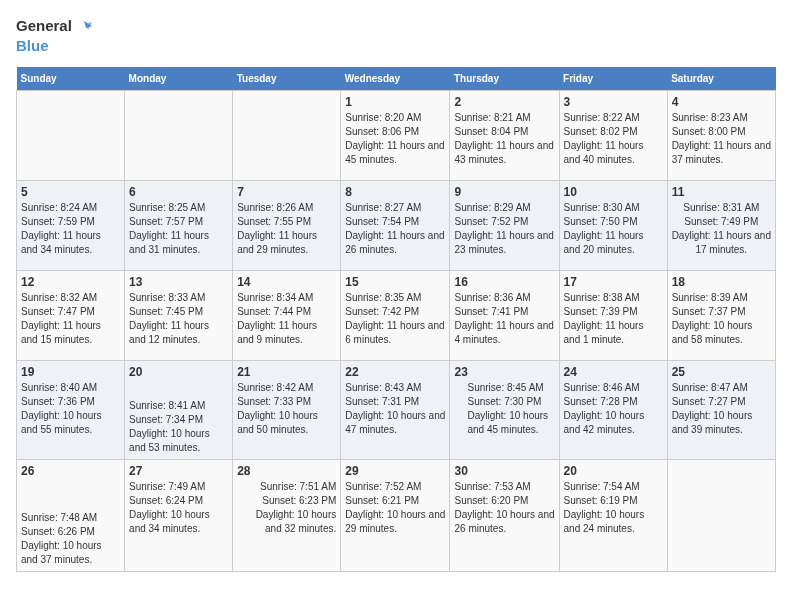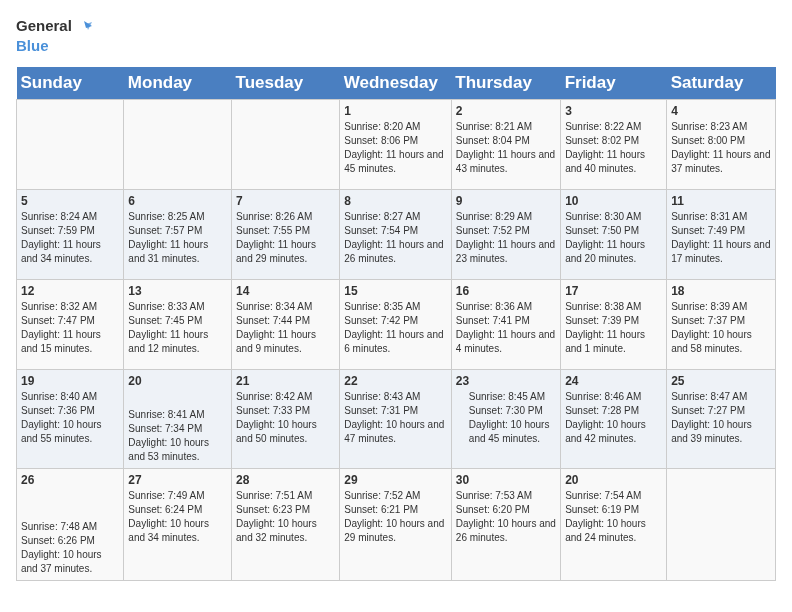--- a/index.html
+++ b/index.html
@@ -36,21 +36,21 @@
     table {
       width: 100%;
       border-collapse: collapse;
       font-size: 10.5px;
     }
     thead tr th {
       background-color: #4a7fc1;
       color: #fff;
       padding: 6px 4px;
       text-align: left;
-      font-size: 17px;
+      font-size: 10px;
       font-weight: bold;
     }
     tbody tr td {
       border: 1px solid #ccc;
       vertical-align: top;
       padding: 4px 4px;
       color: #333;
       width: 113px;
       min-height: 80px;
       height: 90px;
@@ -165,21 +165,21 @@
 Daylight: 11 hours and 23 minutes.</div>
         </td>
         <td>
           <div class="day-number">10</div>
           <div class="day-info" style="white-space: pre-line;">Sunrise: 8:30 AM
 Sunset: 7:50 PM
 Daylight: 11 hours and 20 minutes.</div>
         </td>
         <td>
           <div class="day-number">11</div>
-          <div class="day-info" style="white-space: pre-line;">Sunrise: 8:31 AM
+          <div class="day-info" style="white-space: pre-line; text-align: center;">Sunrise: 8:31 AM
 Sunset: 7:49 PM
 Daylight: 11 hours and 17 minutes.</div>
         </td>
       </tr>
       <tr>
         <td>
           <div class="day-number">12</div>
           <div class="day-info" style="white-space: pre-line;">Sunrise: 8:32 AM
 Sunset: 7:47 PM
 Daylight: 11 hours and 15 minutes.</div>
@@ -273,21 +273,21 @@
 Daylight: 10 hours and 37 minutes.</div>
         </td>
         <td>
           <div class="day-number">27</div>
           <div class="day-info" style="white-space: pre-line;">Sunrise: 7:49 AM
 Sunset: 6:24 PM
 Daylight: 10 hours and 34 minutes.</div>
         </td>
         <td>
           <div class="day-number">28</div>
-          <div class="day-info" style="white-space: pre-line;">Sunrise: 7:51 AM
+          <div class="day-info" style="white-space: pre-line; text-align: right;">Sunrise: 7:51 AM
 Sunset: 6:23 PM
 Daylight: 10 hours and 32 minutes.</div>
         </td>
         <td>
           <div class="day-number">29</div>
           <div class="day-info" style="white-space: pre-line;">Sunrise: 7:52 AM
 Sunset: 6:21 PM
 Daylight: 10 hours and 29 minutes.</div>
         </td>
         <td>

